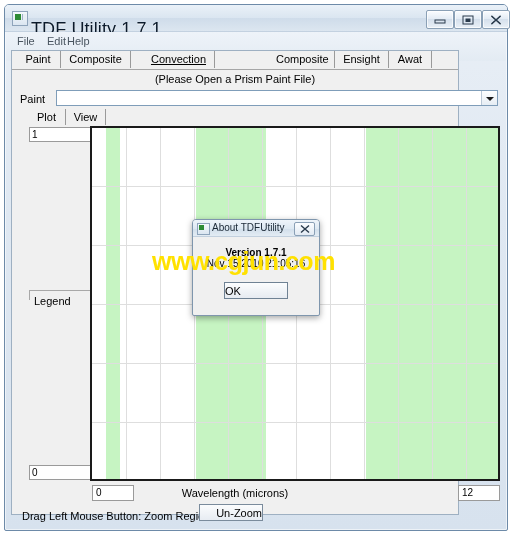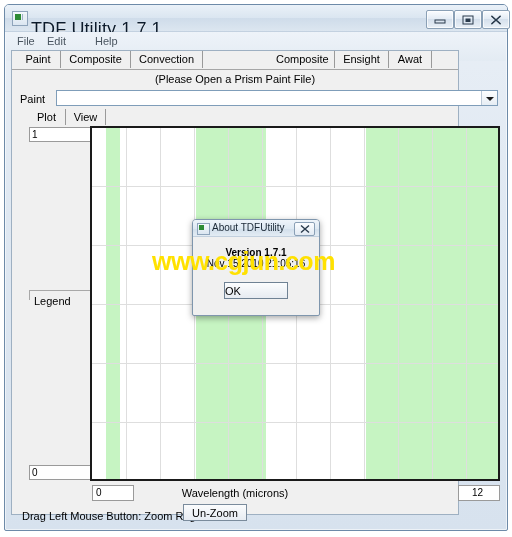--- a/index.html
+++ b/index.html
@@ -59,21 +59,21 @@
   #menubar{
     position:absolute;left:1px;top:27px;right:1px;height:29px;
     background:linear-gradient(180deg,#eef3f9,#e3ebf3);
   }
   .menu-item{
     position:absolute;top:2px;font-size:11px;color:#4a5560;
     padding:1px 5px;cursor:default;
   }
   #menu-file{left:6px;}
   #menu-edit{left:36px;}
-  #menu-help{left:84px;}
+  #menu-help{left:56px;}
   
   #client{
     position:absolute;left:6px;top:45px;width:448px;height:465px;
     background:#f0f0f0;
     border:1px solid #9eb0c2;
     box-sizing:border-box;
   }
   
   #tabstrip{
     position:absolute;left:0;top:0;width:100%;height:18px;
@@ -155,28 +155,28 @@
     background:#fff;border:1px solid #9a9a9a;box-sizing:border-box;
     font-size:10px;padding:1px 3px;
   }
   #xaxis-label{
     position:absolute;left:0;top:436px;width:100%;text-align:center;
     font-size:11px;color:#000;
   }
   #xmax-input{
     position:absolute;left:446px;top:434px;width:42px;height:16px;
     background:#fff;border:1px solid #9a9a9a;box-sizing:border-box;
-    font-size:10px;padding:1px 13px;
+    font-size:10px;padding:1px 3px;
   }
   
   #hint-drag{position:absolute;left:10px;top:459px;font-size:11px;}
   #unzoom-btn{
-    position:absolute;left:171px;top:453px;width:64px;height:17px;
+    position:absolute;left:187px;top:453px;width:64px;height:17px;
     border:1px solid #7a8b9c;background:linear-gradient(180deg,#fbfcfd,#e7ecf2);
-    font-size:11px;text-align:center;line-height:16px;box-sizing:border-box;
+    font-size:11px;text-align:right;line-height:16px;box-sizing:border-box;
     cursor:default;
   }
   
   #about-dialog{
     position:absolute;left:192px;top:219px;width:128px;height:97px;
     border:1px solid #7f96ad;border-radius:4px 4px 2px 2px;
     background:#f0f0f0;
     box-shadow:0 2px 6px rgba(0,0,0,.35);
     box-sizing:border-box;
   }
@@ -260,21 +260,21 @@
     <div class="menu-item" id="menu-file">File</div>
     <div class="menu-item" id="menu-edit">Edit</div>
     <div class="menu-item" id="menu-help">Help</div>
   </div>
 
   <div id="client">
 
     <div id="tabstrip">
       <div class="tab selected" style="left:4px;width:45px;">Paint</div>
       <div class="tab" style="left:49px;width:70px;">Composite</div>
-      <div class="tab" style="left:119px;width:72px;">Convection</div>
+      <div class="tab" style="left:131px;width:72px;text-decoration:underline;">Convection</div>
       <div class="tab" style="left:258px;width:65px;">Composite</div>
       <div class="tab" style="left:323px;width:54px;">Ensight</div>
       <div class="tab" style="left:377px;width:43px;">Awat</div>
     </div>
 
     <div id="hint-text">(Please Open a Prism Paint File)</div>
 
     <div id="paint-label">Paint</div>
     <div id="paint-combo">
       <div id="paint-combo-arrow"></div>

